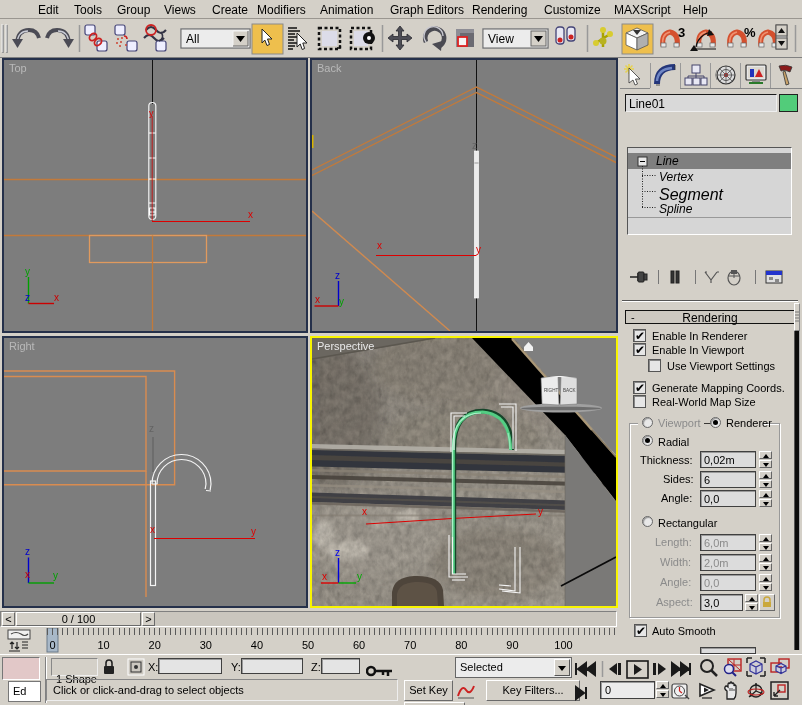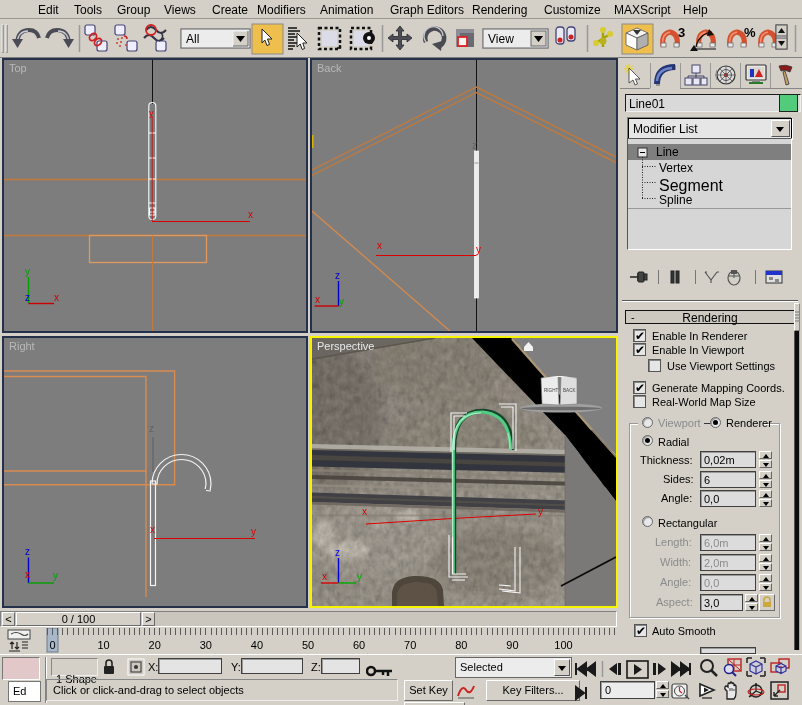--- a/index.html
+++ b/index.html
@@ -443,32 +443,27 @@
 <rect x="7" y="16" width="8" height="2" fill="#888"></rect>
 <rect x="4" y="18" width="14" height="2" fill="#2a7a2a"></rect>
 </g>
 
 <g transform="translate(158,4)">
 <path d="M3,2 Q10,0 16,3 L14,8 Q9,5 5,7 Z" fill="#8b1a1a" stroke="#333" stroke-width="0.8"></path>
 <path d="M9,7 L13,20 L10,21 L7,8 Z" fill="#caa36a" stroke="#333" stroke-width="0.8"></path>
 </g>
 </svg>
 
-<div class="abs" style="left:7px;top:36px;width:176px;height:18px;background:#d9d9d9;border:1px solid #1a1a1a;border-right-color:#eee;border-bottom-color:#eee;">
+<div class="abs" style="left:7px;top:36px;width:152px;height:18px;background:#d9d9d9;border:1px solid #1a1a1a;border-right-color:#eee;border-bottom-color:#eee;">
 <span style="position:absolute;left:3px;top:2px;font-size:12px;">Line01</span>
     </div>
 <div class="abs" style="left:161px;top:36px;width:19px;height:18px;background:#52cc7a;border:1px solid #222;"></div>
 
-<div class="abs" style="left:10px;top:60px;width:164px;height:21px;background:#e6e6e6;border:1px solid #000;box-shadow:1px 1px 0 #fff,-1px -1px 0 #808080;">
-<span style="position:absolute;left:4px;top:3px;font-size:12px;">Modifier List</span>
-<div style="position:absolute;right:1px;top:1px;width:19px;height:17px;background:#d4d0c8;border-top:1px solid #fff;border-left:1px solid #fff;border-right:1px solid #555;border-bottom:1px solid #555;"></div>
-<div style="position:absolute;right:7px;top:8px;border-left:4px solid transparent;border-right:4px solid transparent;border-top:5px solid #000;"></div>
-</div>
-
-<div class="abs" style="left:9px;top:80px;width:165px;height:112px;background:#d6d6d6;border:1px solid #555;border-right-color:#fff;border-bottom-color:#fff;">
+
+<div class="abs" style="left:9px;top:89px;width:165px;height:88px;background:#d6d6d6;border:1px solid #555;border-right-color:#fff;border-bottom-color:#fff;font-style:italic;">
 <div style="position:absolute;left:0;top:5px;width:163px;height:16px;background:#7f7f7f;"></div>
 <svg class="abs" style="left:0;top:0;" width="163" height="114">
 <rect x="10" y="9" width="9" height="9" fill="#e8e8e8" stroke="#333"></rect>
 <path d="M12,13.5 L17,13.5" stroke="#000" stroke-width="1"></path>
 <path d="M14.5,18 L14.5,59" stroke="#222" stroke-width="1" stroke-dasharray="1,1.5"></path>
 <path d="M14,27.5 L28,27.5 M14,43.5 L28,43.5 M14,59.5 L28,59.5" stroke="#222" stroke-width="1" stroke-dasharray="1,1.5"></path>
 </svg>
 <span style="position:absolute;left:28px;top:6px;font-size:12px;">Line</span>
 <span style="position:absolute;left:31px;top:22px;font-size:12px;">Vertex</span>
 <span style="position:absolute;left:31px;top:38px;font-size:16px;">Segment</span>

